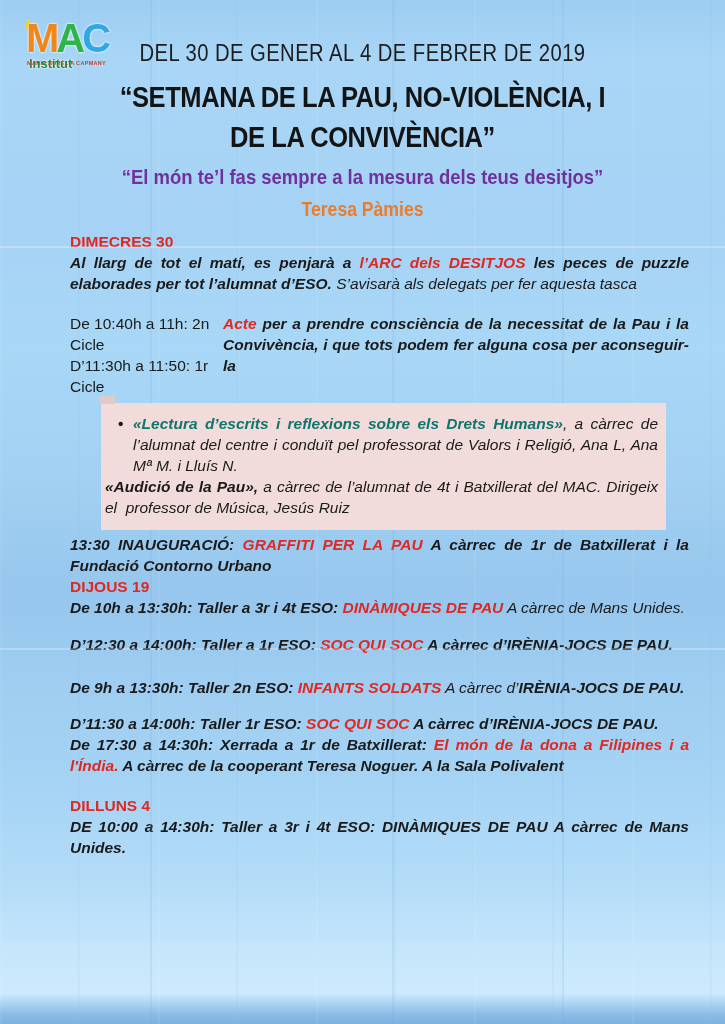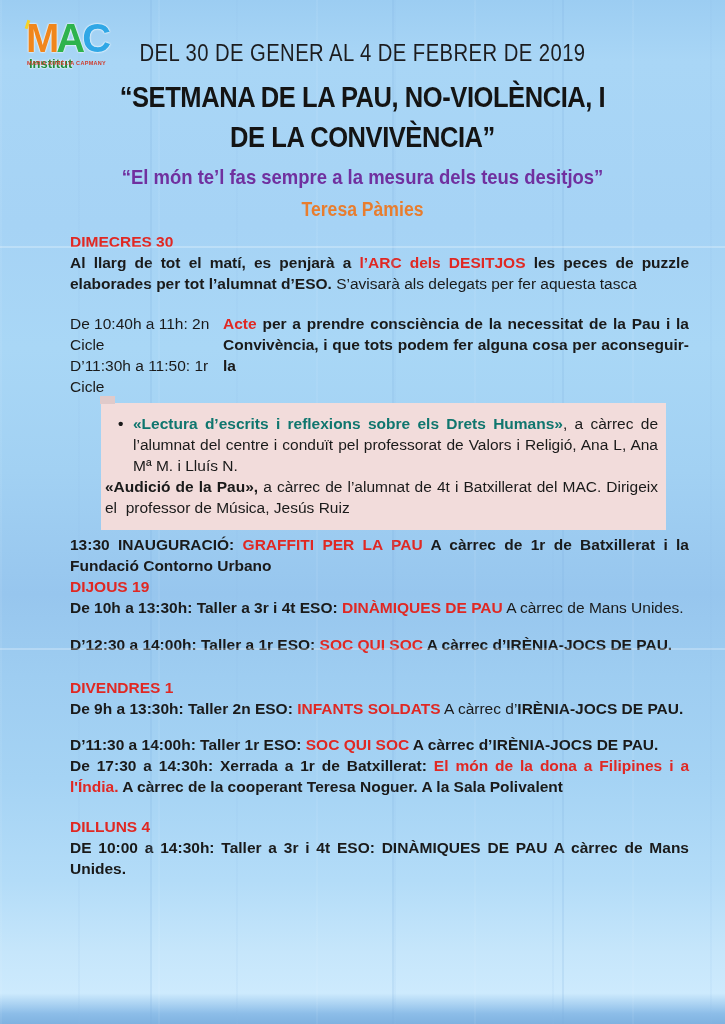--- a/index.html
+++ b/index.html
@@ -30,21 +30,21 @@
   .header{text-align:center;padding-top:40px;}
   .squish{transform:scaleX(.88);transform-origin:50% 50%;}
   .date-line{font-size:23px;color:#1c1c1e;letter-spacing:.5px;}
   .main-title{margin:10px 0 0 0;font-size:29px;line-height:40px;color:#141414;letter-spacing:-.5px;font-weight:bold;}
   .quote-line{margin-top:8px;font-size:21px;font-weight:bold;}
   .quote-author{margin-top:9px;font-size:20px;font-weight:bold;}
 
   .content{padding:10px 36px 0 70px;font-size:15.5px;line-height:21px;color:#1a1a1a;}
   .day-heading{font-weight:bold;line-height:21px;}
   .para{margin:0;text-align:justify;}
-  .seg{white-space:pre-wrap;}
+  .seg{white-space:pre-wrap;font-style:italic;}
   .seg.b{font-weight:bold;}
 
   .timecols{display:flex;}
   .timeleft{width:153px;flex:0 0 153px;}
   .timeright{flex:1;text-align:justify;}
 
   .pink-box{position:relative;margin:6px 23px 4px 31px;padding:10px 8px 12px 4px;text-align:justify;}
   .box-notch{position:absolute;left:-1px;top:-7px;width:15px;height:8px;background:#e0caca;}
   .box-item{position:relative;}
   .box-item.bulleted{padding-left:28px;}
@@ -93,21 +93,20 @@
         <div class="box-notch"></div>
         <div class="box-item bulleted"><span class="bullet">•</span><span class="seg b" style="color: #0f766e;">«Lectura d’escrits i reflexions sobre els Drets Humans»</span><span class="seg" style="color: rgb(26, 26, 26);">, a càrrec de l’alumnat del centre i conduït pel professorat de Valors i Religió, Ana L, Ana Mª M. i Lluís N.</span></div>
         <div class="box-item"><span class="seg b" style="color: rgb(26, 26, 26);">«Audició de la Pau»,</span><span class="seg" style="color: rgb(26, 26, 26);"> a càrrec de l’alumnat de 4t i Batxillerat del MAC. Dirigeix el  professor de Música, Jesús Ruiz</span></div>
       </div>
       <p class="para"><span class="seg b" style="color: rgb(26, 26, 26);">13:30 INAUGURACIÓ: </span><span class="seg b" style="color: rgb(224, 40, 35);">GRAFFITI PER LA PAU</span><span class="seg b" style="color: rgb(26, 26, 26);"> A càrrec de 1r de Batxillerat i la Fundació Contorno Urbano</span></p>
       <div class="day-heading" style="color: rgb(224, 40, 35);">DIJOUS 19</div>
       <p class="para"><span class="seg b" style="color: rgb(26, 26, 26);">De 10h a 13:30h: Taller a 3r i 4t ESO: </span><span class="seg b" style="color: rgb(224, 40, 35);">DINÀMIQUES DE PAU</span><span class="seg" style="color: rgb(26, 26, 26);"> A càrrec de Mans Unides.</span></p>
       <div style="height: 16px;"></div>
       <p class="para"><span class="seg b" style="color: rgb(26, 26, 26);">D’12:30 a 14:00h: Taller a 1r ESO: </span><span class="seg b" style="color: rgb(224, 40, 35);">SOC QUI SOC</span><span class="seg b" style="color: rgb(26, 26, 26);"> A càrrec d’IRÈNIA-JOCS DE PAU.</span></p>
       <div style="height: 22px;"></div>
-      <div class="day-heading" style="color: rgb(224, 40, 35);">DIVENDRES 1</div>
       <p class="para"><span class="seg b" style="color: rgb(26, 26, 26);">De 9h a 13:30h: Taller 2n ESO: </span><span class="seg b" style="color: rgb(224, 40, 35);">INFANTS SOLDATS</span><span class="seg" style="color: rgb(26, 26, 26);"> A càrrec d’</span><span class="seg b" style="color: rgb(26, 26, 26);">IRÈNIA-JOCS DE PAU.</span></p>
       <div style="height: 15px;"></div>
       <p class="para"><span class="seg b" style="color: rgb(26, 26, 26);">D’11:30 a 14:00h: Taller 1r ESO: </span><span class="seg b" style="color: rgb(224, 40, 35);">SOC QUI SOC</span><span class="seg b" style="color: rgb(26, 26, 26);"> A càrrec d’IRÈNIA-JOCS DE PAU.</span></p>
       <p class="para"><span class="seg b" style="color: rgb(26, 26, 26);">De 17:30 a 14:30h: Xerrada a 1r de Batxillerat: </span><span class="seg b" style="color: rgb(224, 40, 35);">El món de la dona a Filipines i a l'Índia.</span><span class="seg b" style="color: rgb(26, 26, 26);"> A càrrec de la cooperant Teresa Noguer. A la Sala Polivalent</span></p>
       <div style="height: 19px;"></div>
       <div class="day-heading" style="color: rgb(224, 40, 35);">DILLUNS 4</div>
       <p class="para"><span class="seg b" style="color: rgb(26, 26, 26);">DE 10:00 a 14:30h: Taller a 3r i 4t ESO: DINÀMIQUES DE PAU A càrrec de Mans Unides.</span></p>
     </div>
 
 </div>

